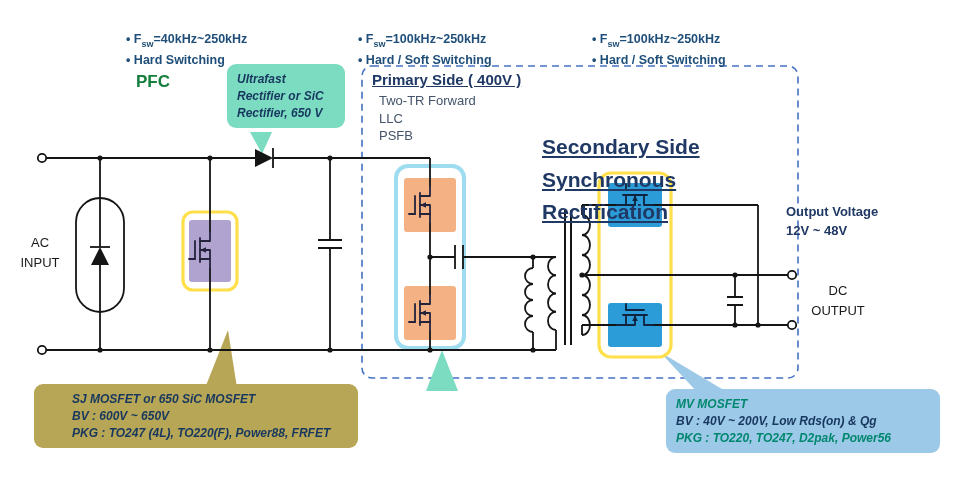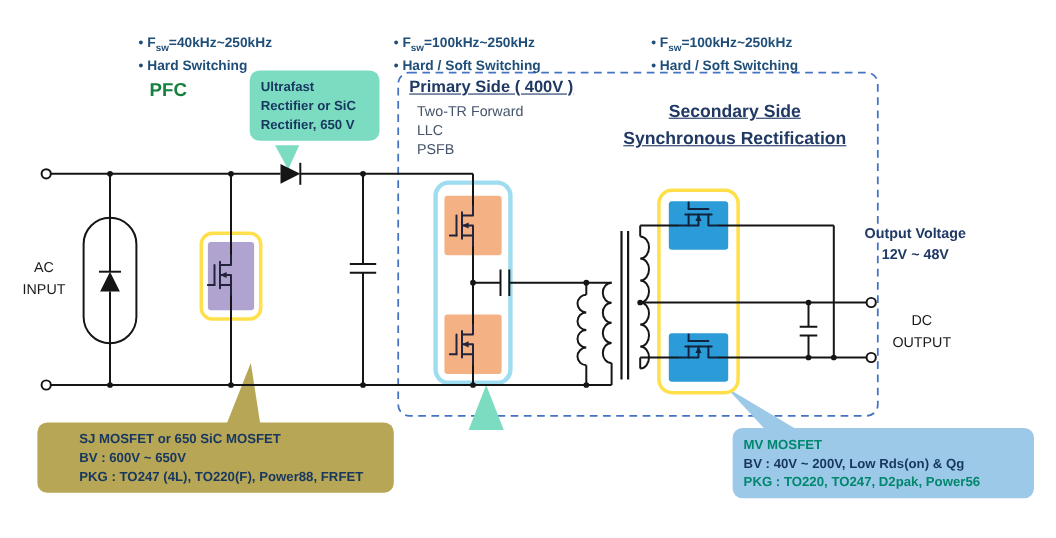--- a/index.html
+++ b/index.html
@@ -8,27 +8,27 @@
   svg.circuit { position:absolute; left:0; top:0; }
   .abs { position:absolute; }
 
   .ann { font-size:12.5px; font-weight:bold; color:#1F4E79; line-height:1.45; white-space:nowrap; }
   .ann sub { font-size:9px; }
 
   .blk-title { font-size:17px; font-weight:bold; color:#15803d; }
   .blk-title2 { font-size:15px; font-weight:bold; color:#1F3864; text-decoration:underline; white-space:nowrap; }
   .blk-items { font-size:13px; color:#44546A; margin-top:4px; line-height:1.35; }
 
-  .sec-title { text-align:center; font-size:16px; font-weight:bold; color:#1F3864; line-height:1.55; }
+  .sec-title { font-size:21px; font-weight:bold; color:#1F3864; line-height:1.55;margin-top:41px; }
   .sec-title div { text-decoration:underline; }
 
   .io-label { font-size:13px; color:#1a1a1a; line-height:1.5; text-align:center; }
-  .outv { font-size:13px; font-weight:bold; color:#1F3864; line-height:1.45; white-space:nowrap;text-align:center; }
-
-  .callout { border-radius:9px; padding:7px 10px; font-weight:bold; font-size:12px; color:#17375E; line-height:1.4; }
+  .outv { font-size:13px; font-weight:bold; color:#1F3864; line-height:1.45; white-space:nowrap; }
+
+  .callout { border-radius:9px; padding:7px 10px; font-weight:bold; font-size:12px; color:#17375E; line-height:1.4;font-style:italic; }
   .callout div { white-space:nowrap; }
   .olive { background:#B7A656;padding-left:38px; }
   .mint  { background:#7CDCC2; }
   .blue  { background:#9DC9E8; }
   .teal-text { color:#00876E; }
   .wrap div, .wrap { white-space:normal !important; }
 </style>
 </head>
 <body>
 

